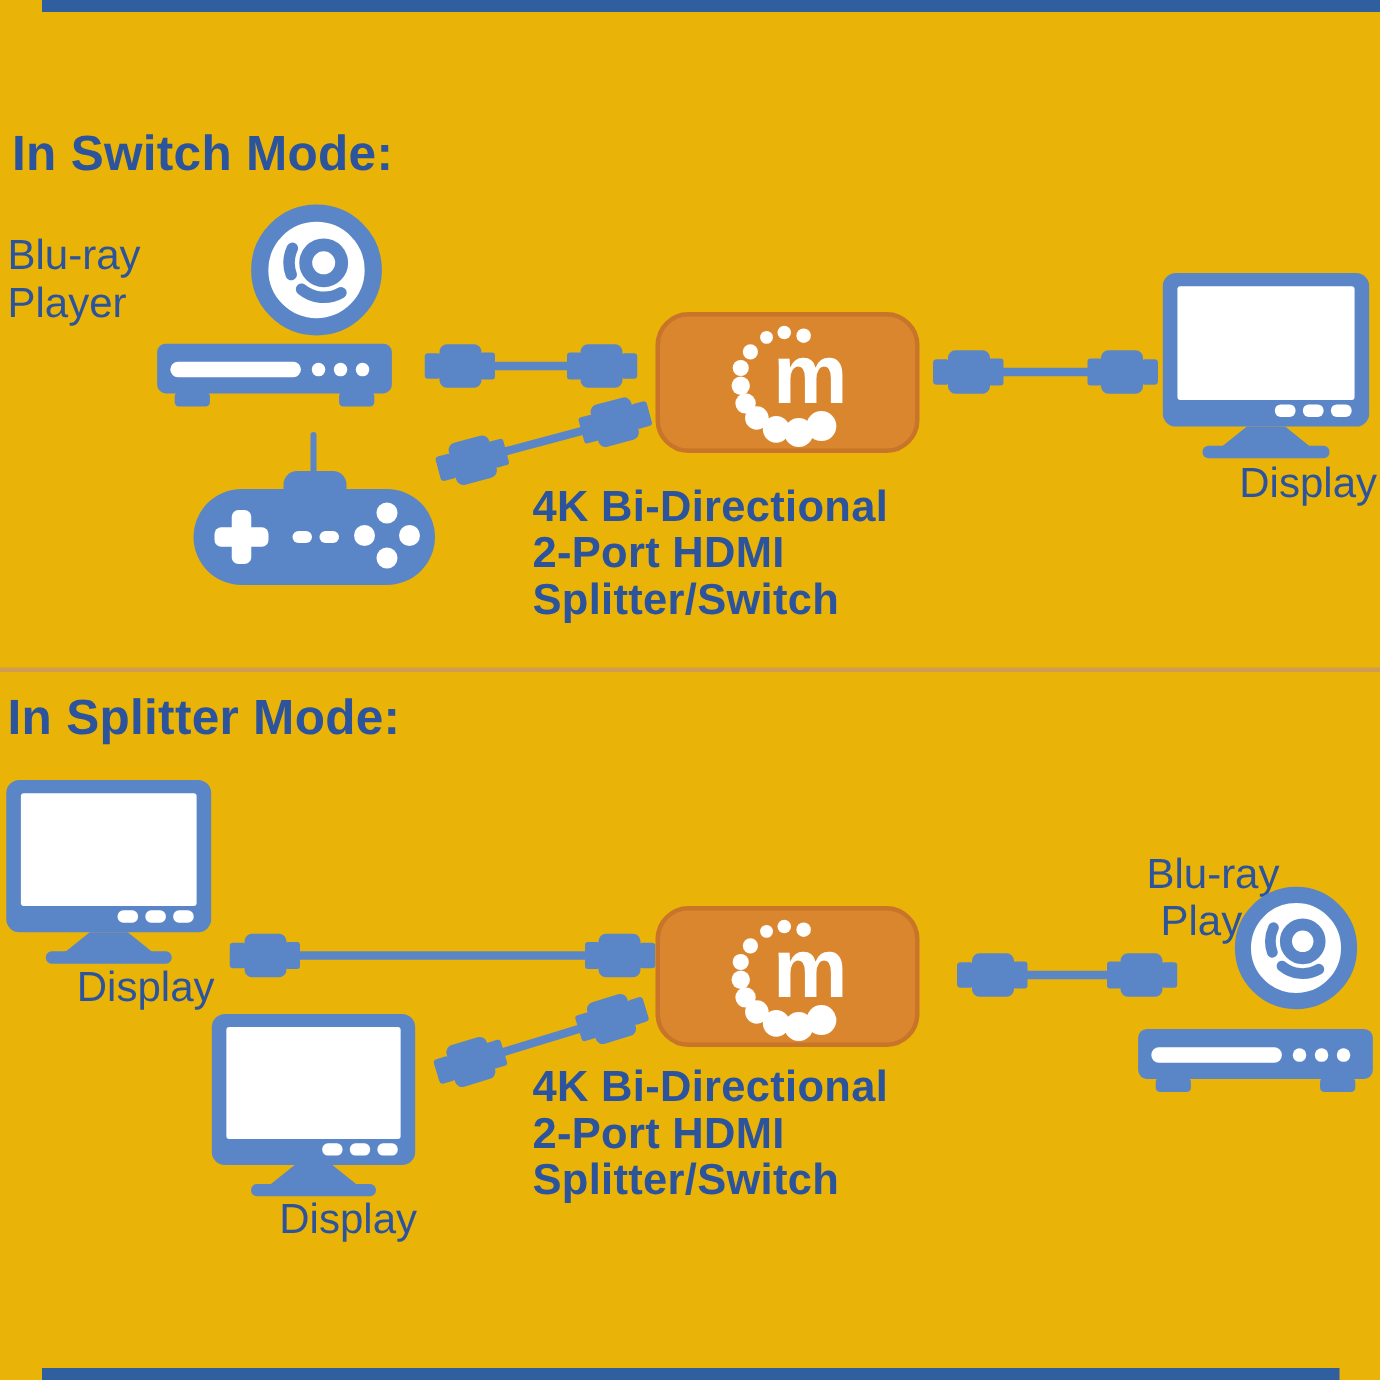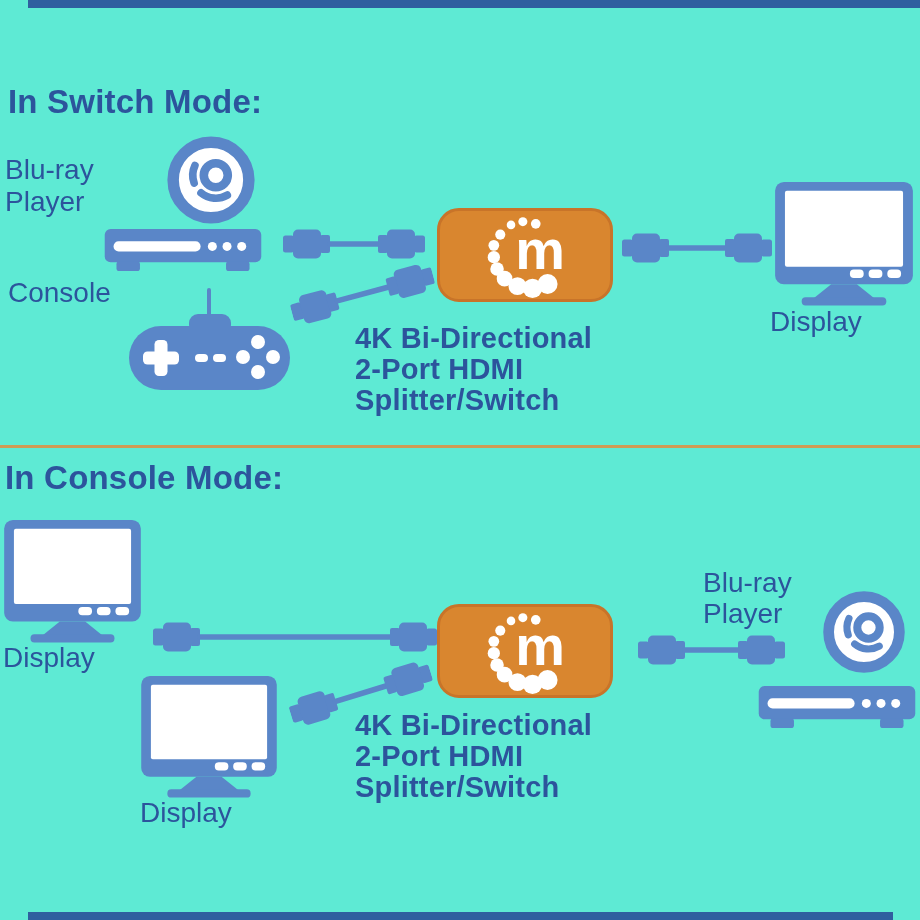--- a/index.html
+++ b/index.html
@@ -5,34 +5,34 @@
   :root{
     --icon-blue:#5a86c8;
     --ink-blue:#2c549c;
     --orange:#d9862f;
     --orange-border:#c87429;
     --divider-orange:#cf9b55;
     --edge-bar-blue:#2f5f9f;
   }
   html,body{margin:0;padding:0;background:#fff;}
   .canvas{
-    position:relative;width:920px;height:920px;background:#5eead4;overflow:hidden;
+    position:relative;width:920px;height:920px;background:#eab308;overflow:hidden;
     font-family:"Liberation Sans",sans-serif;
   }
   .abs{position:absolute;}
   .icon{color:var(--icon-blue);display:block;}
   .heading{
     position:absolute;font-weight:bold;font-size:33px;color:var(--ink-blue);
     letter-spacing:0.2px;white-space:nowrap;
   }
   .label{
     position:absolute;font-weight:normal;font-size:28px;color:var(--ink-blue);
     line-height:32px;white-space:nowrap;
   }
-  .label.center{text-align:left;}
+  .label.center{text-align:right;}
   .caption{
     position:absolute;font-weight:bold;font-size:29px;color:var(--ink-blue);
     line-height:31px;text-align:left;width:346px;letter-spacing:0.2px;
   }
   .edge-bar{position:absolute;height:8px;background:var(--edge-bar-blue);}
   .divider{position:absolute;left:0;width:920px;height:3px;background:var(--divider-orange);}
   .switch-box{
     position:absolute;width:176px;height:94px;box-sizing:border-box;
     background:var(--orange);border:3px solid var(--orange-border);border-radius:22px;
     display:flex;align-items:center;justify-content:center;
@@ -121,21 +121,20 @@
 
     <svg class="abs icon" style="left:165px;top:134px;" width="92" height="92" viewBox="0 0 96 96">
         <use href="#g-disc"></use>
       </svg>
 
     <svg class="abs icon" style="left:104px;top:229px;" width="158" height="45" viewBox="0 0 160 46">
         <use href="#g-player"></use>
       </svg>
 
     <div class="label" style="left:8px;top:277px;line-height:31px;">
-      <div>Console</div>
     </div>
 
     <svg class="abs icon" style="left:127px;top:288px;" width="165" height="112" viewBox="0 0 165 112">
         <use href="#g-pad"></use>
       </svg>
 
     <svg class="abs icon" style="left:283px;top:227px;" width="142" height="34" viewBox="0 0 142 34">
       <use href="#g-plug"></use>
       <rect x="44" y="14.2" width="54" height="5.6" rx="2.8" fill="currentColor"></rect>
       <use href="#g-plug" transform="translate(142,0) scale(-1,1)"></use>
@@ -169,21 +168,21 @@
         <use href="#g-monitor"></use>
       </svg>
 
     <div class="label center" style="left:770px;top:306px;width:148px;">Display</div>
   </div>
 
   <div class="divider" style="top:445px;"></div>
 
   <div>
 
-    <div class="heading" style="left:5px;top:459px;">In Console Mode:</div>
+    <div class="heading" style="left:5px;top:459px;">In Splitter Mode:</div>
 
     <svg class="abs icon" style="left:4px;top:520px;" width="137" height="123" viewBox="0 0 140 126">
         <use href="#g-monitor"></use>
       </svg>
 
     <div class="label center" style="left:3px;top:642px;width:140px;">Display</div>
 
     <svg class="abs icon" style="left:140px;top:676px;" width="138" height="122" viewBox="0 0 140 126">
         <use href="#g-monitor"></use>
       </svg>

